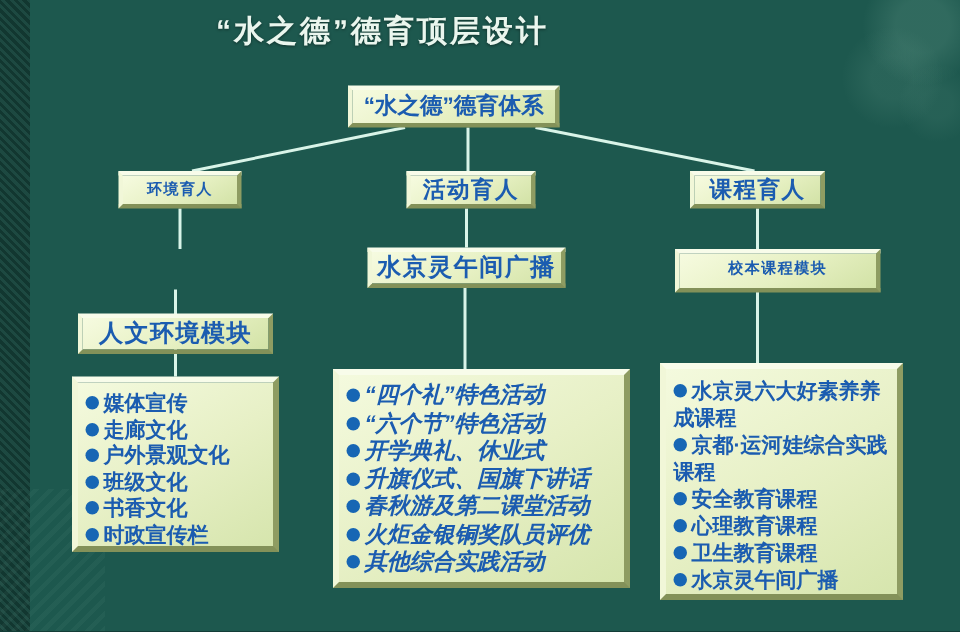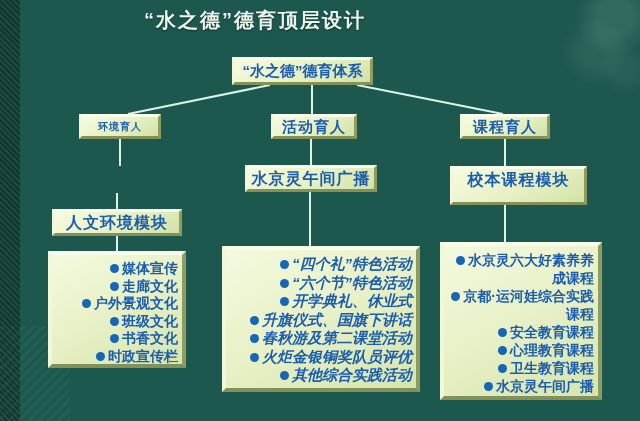--- a/index.html
+++ b/index.html
@@ -61,25 +61,25 @@
     font-weight: 700;
     text-align: center;
   }
   .node { border-width: 3px; white-space: nowrap; }
   .node-root  { left: 232px; top: 57px;  width: 141px; height: 28px; font-size: 15px; line-height: 22px; }
   .node-l2-0  { left: 79px;  top: 114px; width: 82px;  height: 25px; font-size: 10px; line-height: 19px; letter-spacing: 1px; }
   .node-l2-1  { left: 271px; top: 114px; width: 86px;  height: 25px; font-size: 15px; line-height: 19px; letter-spacing: 1px; text-align: center; }
   .node-l2-2  { left: 460px; top: 114px; width: 90px;  height: 25px; font-size: 15px; line-height: 19px; letter-spacing: 1px; }
   .node-l3-0  { left: 52px;  top: 166px; width: 130px; height: 27px; font-size: 16px; line-height: 21px; letter-spacing: 1px; margin-top: 43px; }
   .node-l3-1  { left: 245px; top: 165px; width: 132px; height: 27px; font-size: 16px; line-height: 21px; letter-spacing: 1px; }
-  .node-l3-2  { left: 450px; top: 166px; width: 137px; height: 39px; font-size: 16px; line-height: 21px; letter-spacing: 1px; }
+  .node-l3-2  { left: 450px; top: 166px; width: 137px; height: 29px; font-size: 10px; line-height: 21px; letter-spacing: 1px; }
 
   .listbox {
     border-width: 4px;
-    text-align: right;
+    text-align: left;
     padding: 5px 4px 4px 5px;
     background: linear-gradient(150deg, #f4fade 0%, #e7f0c6 50%, #d6e5ad 100%);
   }
   .listbox-0 { left: 48px;  top: 251px; width: 138px; height: 117px; font-size: 14px; }
   .listbox-0 .li { line-height: 17.5px; }
   .listbox-1 { left: 222px; top: 246px; width: 198px; height: 146px; font-size: 15px; }
   .listbox-1 .li { line-height: 18.5px; font-style: italic; }
   .listbox-2 { left: 440px; top: 242px; width: 162px; height: 158px; font-size: 14px; }
   .listbox-2 .li { line-height: 18px; }
   .li { color: var(--box_text); font-weight: 700; }

